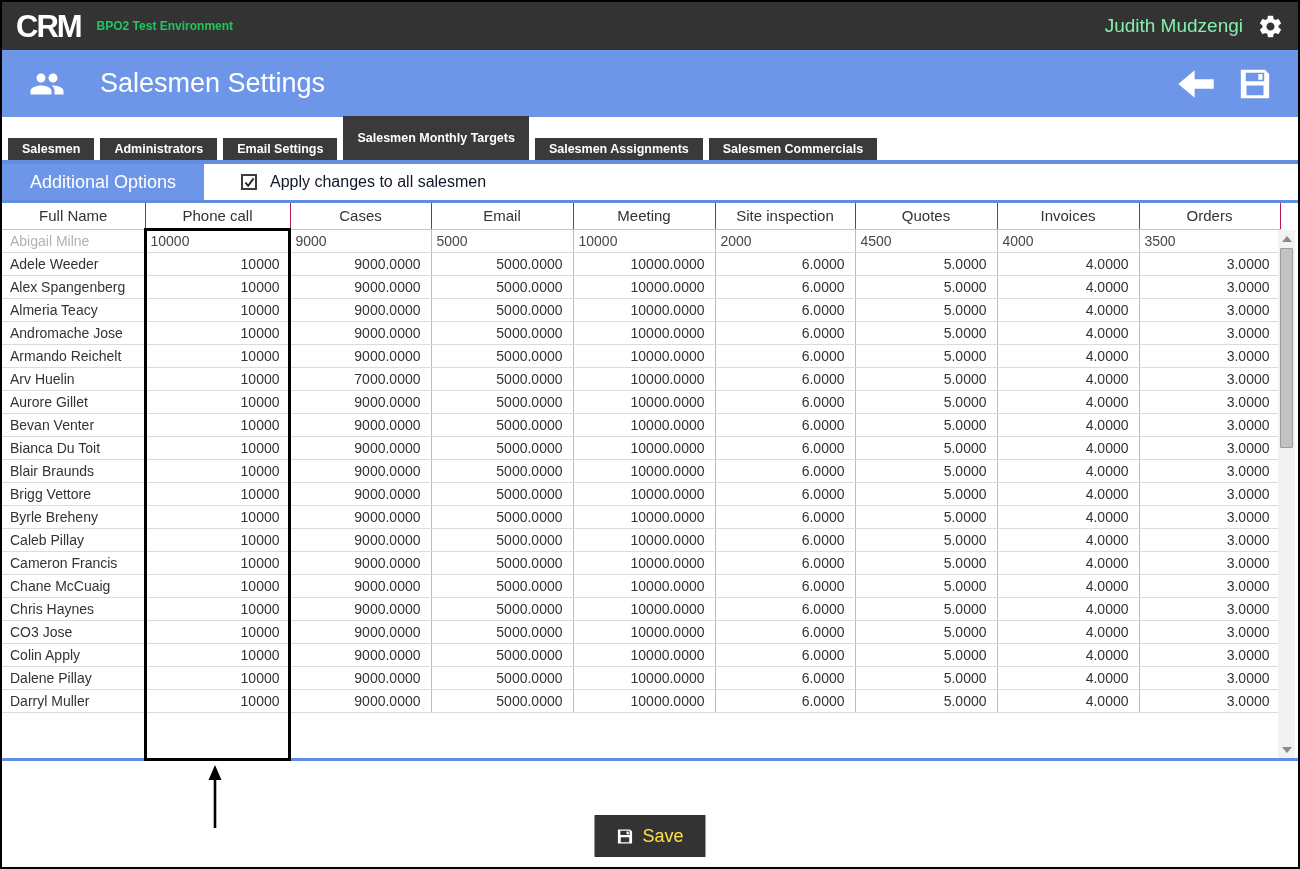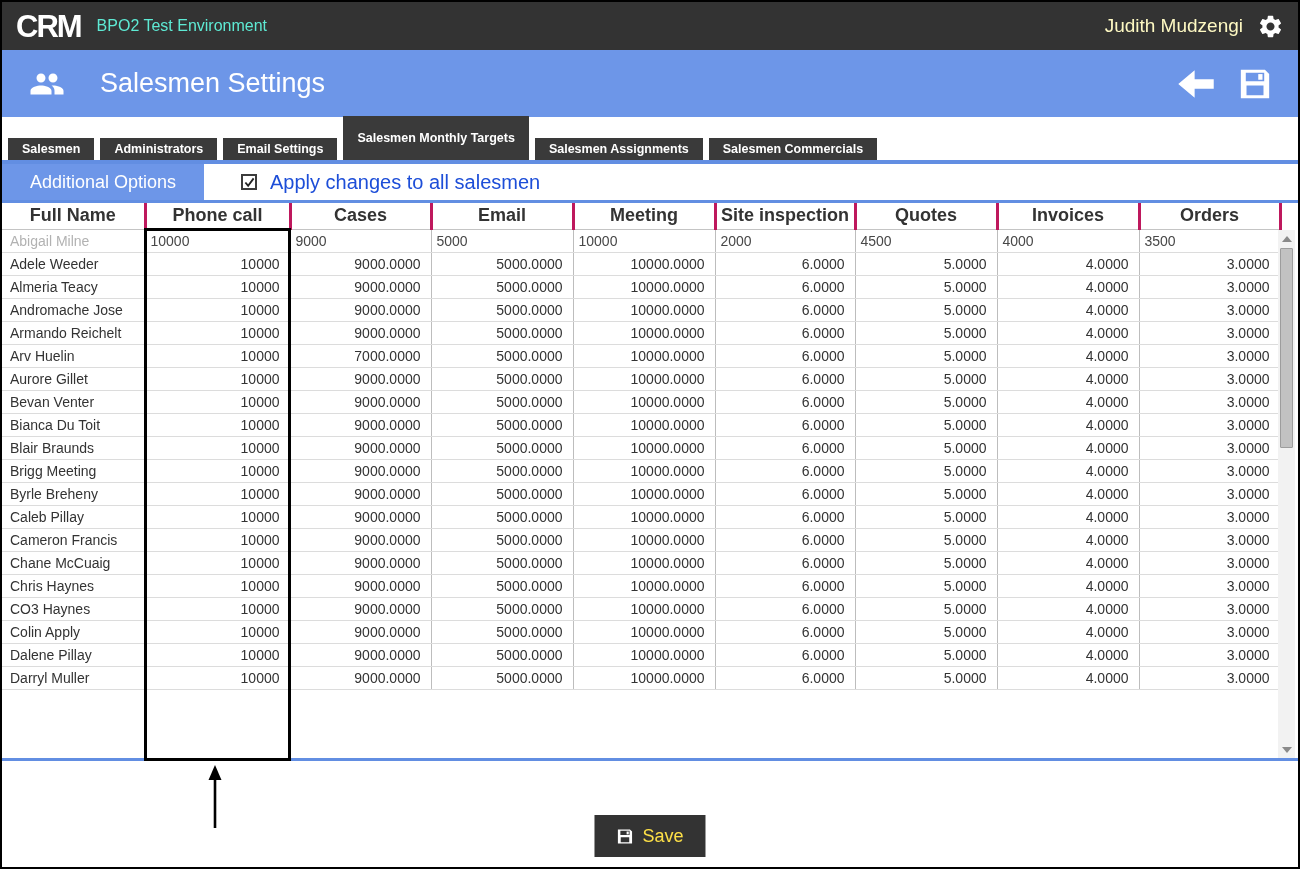--- a/index.html
+++ b/index.html
@@ -6,23 +6,23 @@
   body { background:#888; font-family:"Liberation Sans", sans-serif; }
   .page{
     width:1300px;height:869px;margin:0 auto;background:#fff;
     border:2px solid #000;position:relative;overflow:hidden;
   }
   
   .topbar{height:48px;background:#333;display:flex;align-items:center;
     justify-content:space-between;padding:0 14px;}
   .topbar-left{display:flex;align-items:center;}
   .logo{color:#fff;font-size:31px;font-weight:bold;letter-spacing:-2px;line-height:1;}
-  .app-title{color:#5eead4;font-size:16px;font-weight:400;margin-left:16px;}
+  .app-title{color:#22c55e;font-size:12px;font-weight:700;margin-left:16px;}
   .topbar-right{display:flex;align-items:center;}
-  .user-name{color:#fef9c3;font-size:19px;margin-right:14px;}
+  .user-name{color:#86efac;font-size:19px;margin-right:14px;}
   .gear-btn svg{width:27px;height:27px;fill:#fff;display:block;cursor:pointer;}
   
   .bluebar{height:67px;background:#6d96e8;display:flex;align-items:center;padding:0 26px;}
   .people-ic svg{width:38px;height:30px;fill:#fff;display:block;}
   .page-title{color:#fff;font-size:27px;font-weight:400;margin-left:34px;}
   .bluebar-actions{margin-left:auto;display:flex;align-items:center;gap:22px;}
   .bluebar-actions .icon-btn{cursor:pointer;display:block;}
   .back-ic svg{width:40px;height:30px;fill:#fff;display:block;}
   .floppy-ic svg{width:34px;height:34px;display:block;}
   
@@ -32,27 +32,27 @@
     display:flex;align-items:center;padding:0 14px;cursor:pointer;white-space:nowrap;}
   .tab.active{height:44px;}
   
   .options-row{height:36px;display:flex;background:#fff;}
   .options-tab{width:202px;background:#6d96e8;color:#fff;font-size:18px;
     display:flex;align-items:center;justify-content:center;cursor:pointer;}
   .options-panel{flex:1;display:flex;align-items:center;padding-left:37px;background:#fff;}
   .checkbox{width:16px;height:16px;border:2px solid #3c3c3c;background:#fff;
     display:inline-flex;align-items:center;justify-content:center;cursor:pointer;}
   .checkbox svg{width:11px;height:11px;display:block;}
-  .checkbox-label{margin-left:13px;font-size:20px;color:#1d4ed8;}
+  .checkbox-label{margin-left:13px;font-size:16px;color:#0f172a;}
   
   .table-wrap{position:relative;border-top:3px solid #628ee2;border-bottom:3px solid #628ee2;
     height:561px;background:#fff;}
   table{border-collapse:collapse;table-layout:fixed;width:1278px;}
-  th{height:26px;font-size:18px;font-weight:700;color:#333;background:#fff;
-    border-right:3px solid #be185d;border-bottom:1px solid #c4c4c4;cursor:pointer;}
+  th{height:26px;font-size:15px;font-weight:400;color:#333;background:#fff;
+    border-right:1px solid #be185d;border-bottom:1px solid #c4c4c4;cursor:pointer;}
   td{height:23px;font-size:14px;color:#333;background:#fff;white-space:nowrap;overflow:hidden;
     border-right:1px solid #bdbdbd;border-bottom:1px solid #dcdcdc;padding:0 10px;cursor:default;}
   td.name{text-align:left;padding-left:8px;}
   td.val{text-align:right;}
   tr.edit-row td{color:#474747;}
   tr.edit-row td.name{color:#b2b2b2;}
   tr.edit-row td.val{text-align:left;padding-left:5px;}
   
   .scrollbar{position:absolute;top:27px;right:3px;width:17px;height:528px;background:#f2f2f2;}
   .sb-btn{position:absolute;left:0;width:100%;height:17px;display:flex;
@@ -182,20 +182,31 @@
             <td class="val">10000</td>
             <td class="val">9000.0000</td>
             <td class="val">5000.0000</td>
             <td class="val">10000.0000</td>
             <td class="val">6.0000</td>
             <td class="val">5.0000</td>
             <td class="val">4.0000</td>
             <td class="val">3.0000</td>
           </tr>
           <tr class="">
+            <td class="name">Alex Spangenberg</td>
+            <td class="val">10000</td>
+            <td class="val">9000.0000</td>
+            <td class="val">5000.0000</td>
+            <td class="val">10000.0000</td>
+            <td class="val">6.0000</td>
+            <td class="val">5.0000</td>
+            <td class="val">4.0000</td>
+            <td class="val">3.0000</td>
+          </tr>
+          <tr class="">
             <td class="name">Almeria Teacy</td>
             <td class="val">10000</td>
             <td class="val">9000.0000</td>
             <td class="val">5000.0000</td>
             <td class="val">10000.0000</td>
             <td class="val">6.0000</td>
             <td class="val">5.0000</td>
             <td class="val">4.0000</td>
             <td class="val">3.0000</td>
           </tr>
@@ -270,21 +281,21 @@
             <td class="val">10000</td>
             <td class="val">9000.0000</td>
             <td class="val">5000.0000</td>
             <td class="val">10000.0000</td>
             <td class="val">6.0000</td>
             <td class="val">5.0000</td>
             <td class="val">4.0000</td>
             <td class="val">3.0000</td>
           </tr>
           <tr class="">
-            <td class="name">Brigg Meeting</td>
+            <td class="name">Brigg Vettore</td>
             <td class="val">10000</td>
             <td class="val">9000.0000</td>
             <td class="val">5000.0000</td>
             <td class="val">10000.0000</td>
             <td class="val">6.0000</td>
             <td class="val">5.0000</td>
             <td class="val">4.0000</td>
             <td class="val">3.0000</td>
           </tr>
           <tr class="">
@@ -336,21 +347,21 @@
             <td class="val">10000</td>
             <td class="val">9000.0000</td>
             <td class="val">5000.0000</td>
             <td class="val">10000.0000</td>
             <td class="val">6.0000</td>
             <td class="val">5.0000</td>
             <td class="val">4.0000</td>
             <td class="val">3.0000</td>
           </tr>
           <tr class="">
-            <td class="name">CO3 Haynes</td>
+            <td class="name">CO3 Jose</td>
             <td class="val">10000</td>
             <td class="val">9000.0000</td>
             <td class="val">5000.0000</td>
             <td class="val">10000.0000</td>
             <td class="val">6.0000</td>
             <td class="val">5.0000</td>
             <td class="val">4.0000</td>
             <td class="val">3.0000</td>
           </tr>
           <tr class="">

